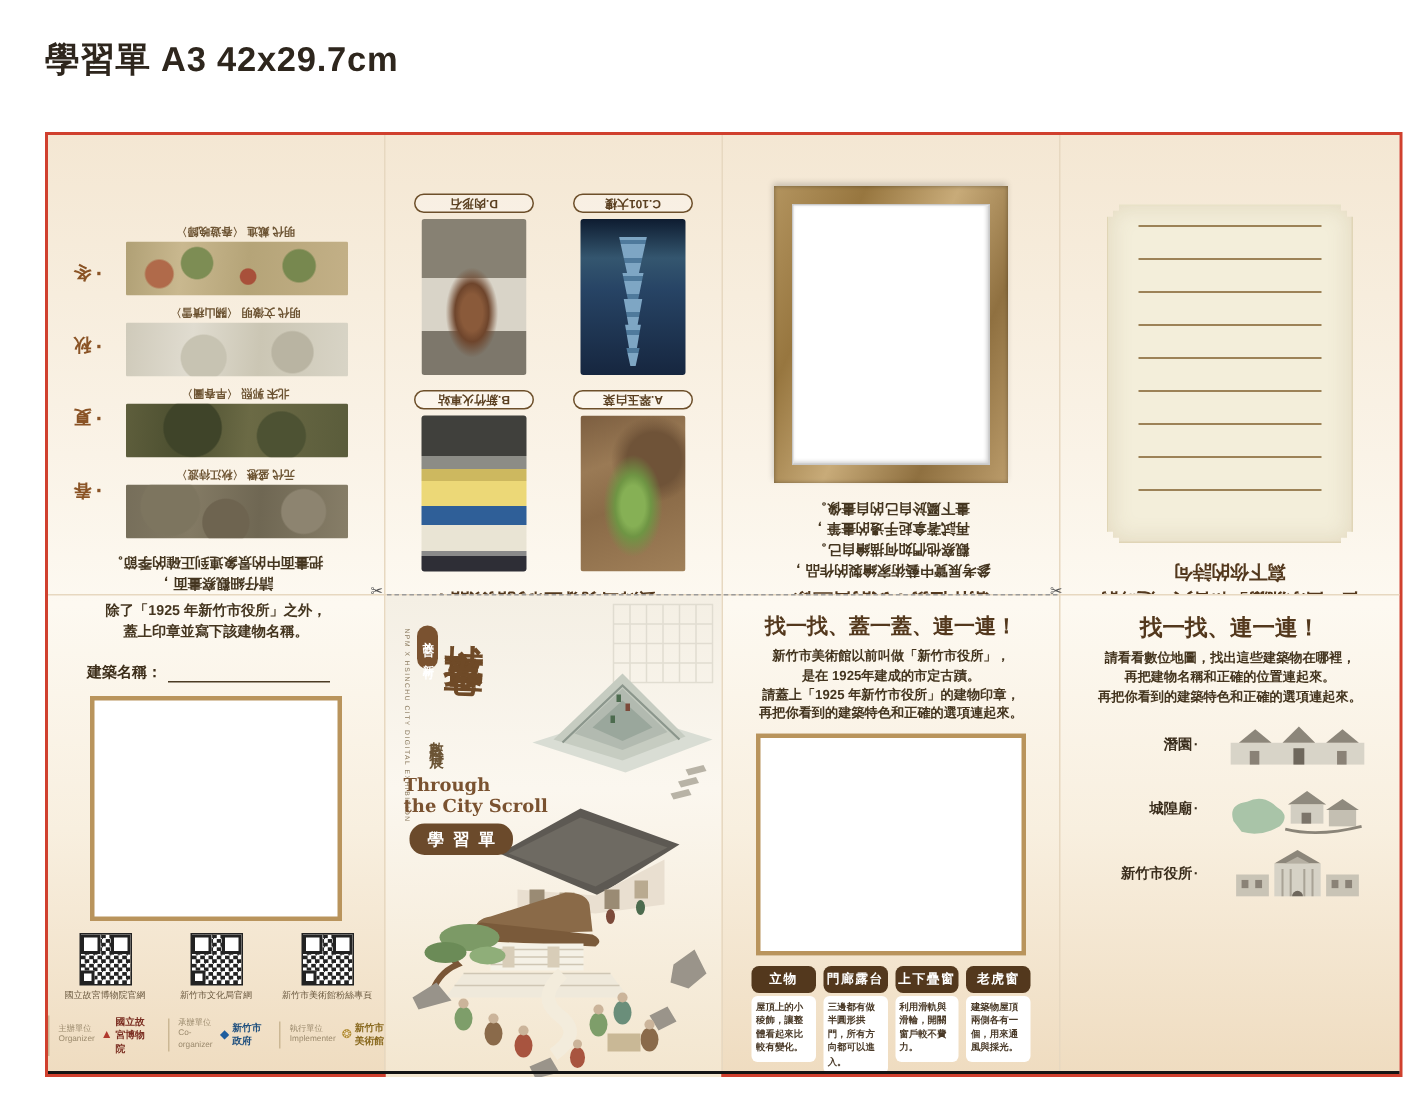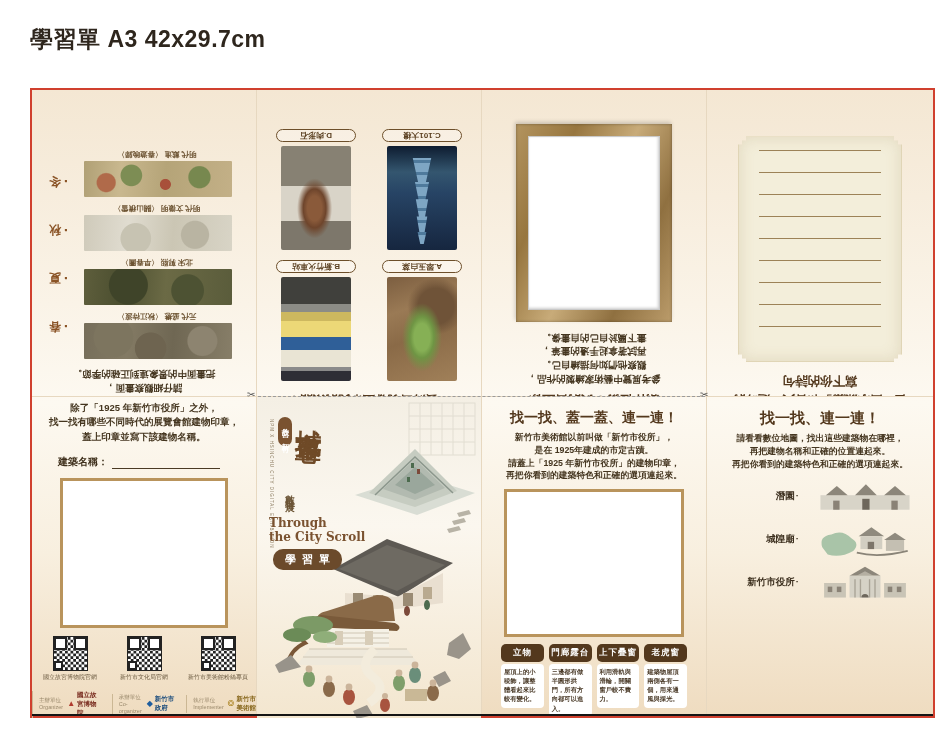--- a/index.html
+++ b/index.html
@@ -206,21 +206,20 @@
       </div>
       <div class="paper">
         <div class="paper-lines"></div>
       </div>
     </div>
   </div>
 
   <div class="panel r2 c0">
     <div class="p5-instr">
       <div>除了「1925 年新竹市役所」之外，</div>
-      <div>找一找有哪些不同時代的展覽會館建物印章，</div>
       <div>蓋上印章並寫下該建物名稱。</div>
     </div>
     <div class="p5-field">
       <span>建築名稱：</span>
       <span class="p5-line"></span>
     </div>
     <div class="stampbox"></div>
     <div class="qr-row">
       <div class="qr-item">
         <div class="qr">

